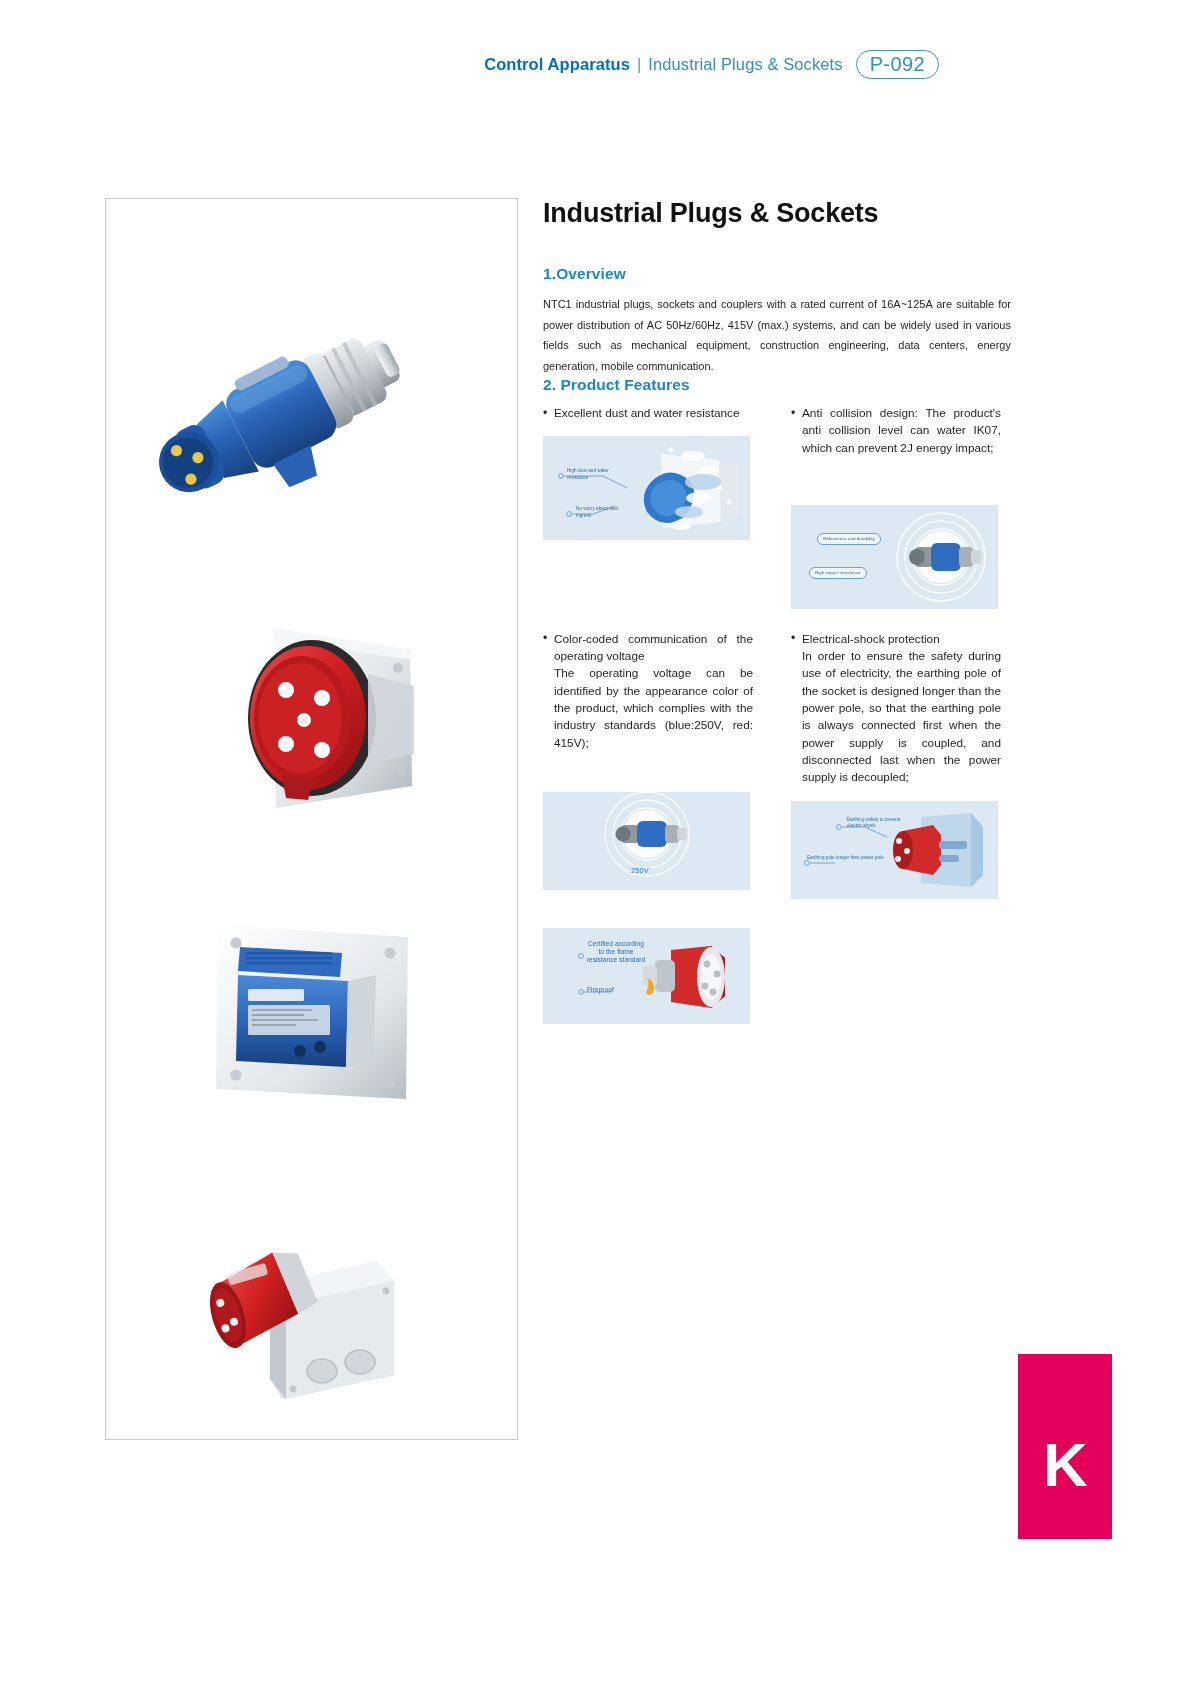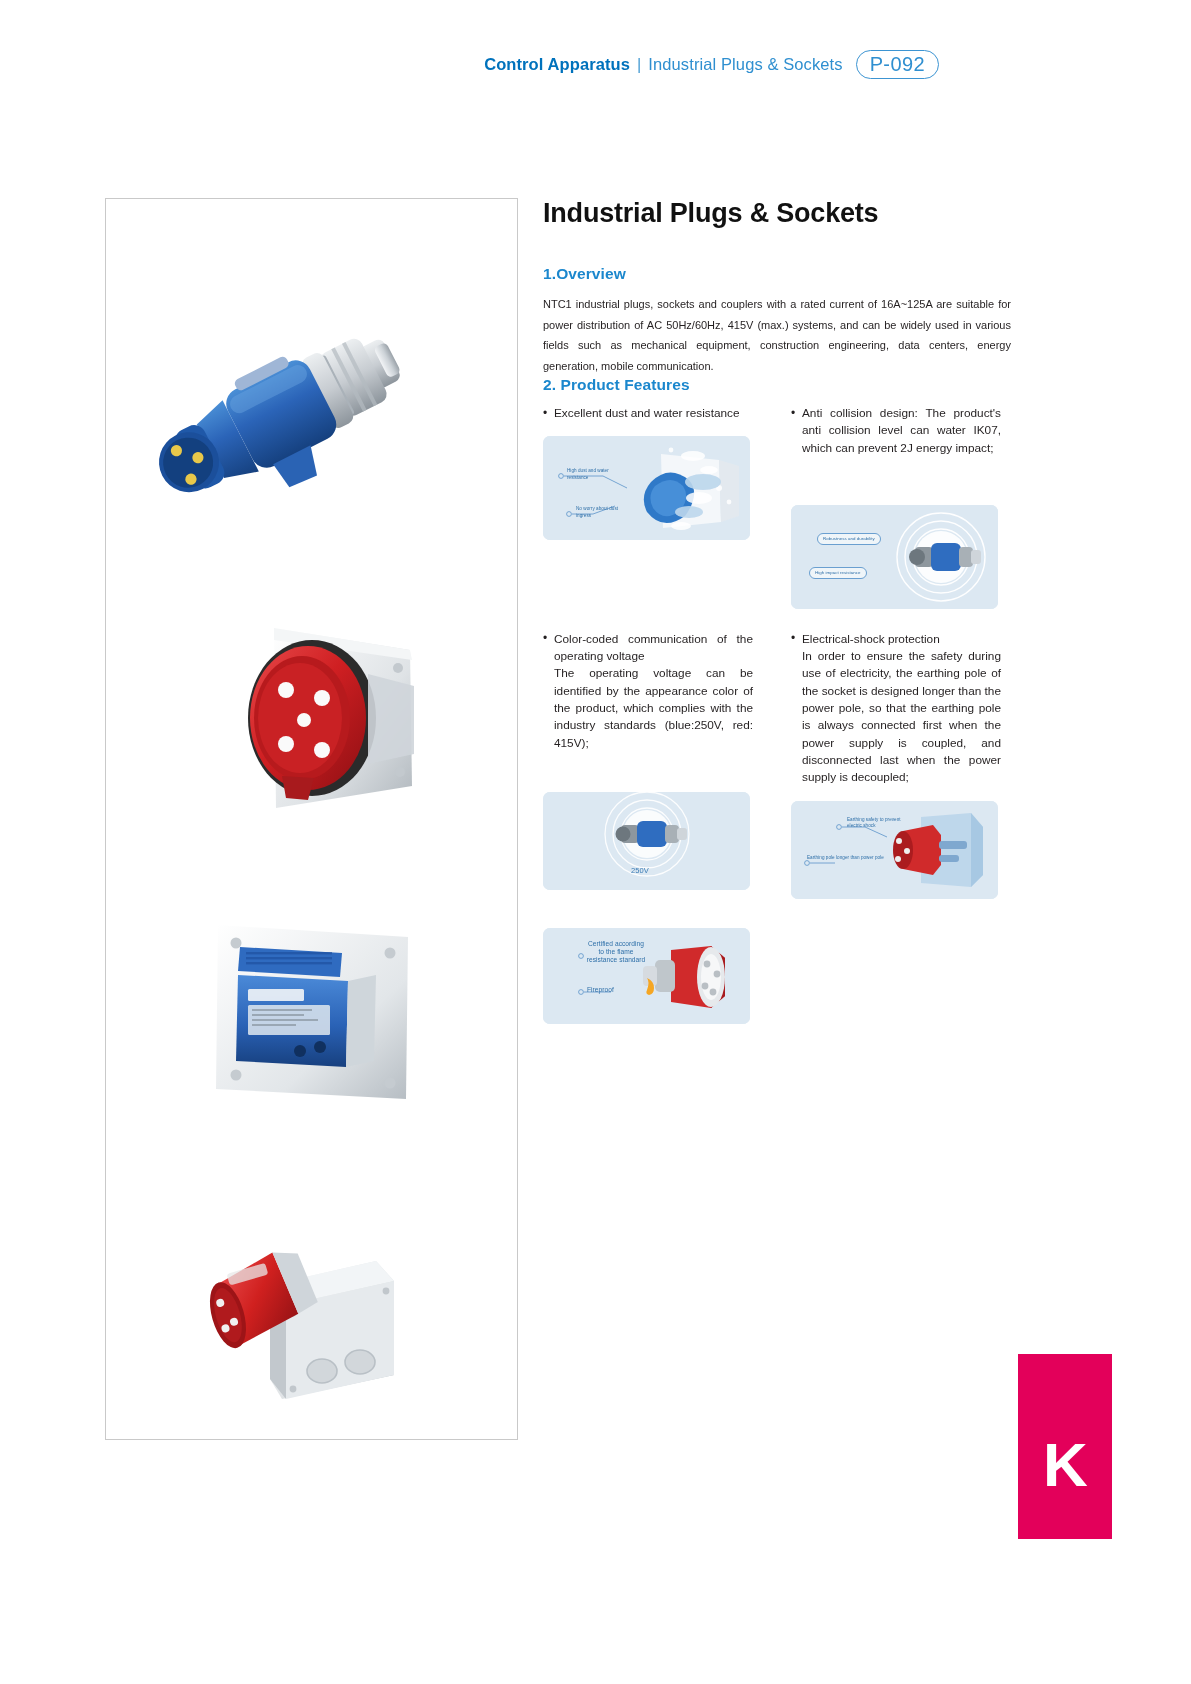--- a/index.html
+++ b/index.html
@@ -73,21 +73,20 @@
     content: "•"; position: absolute; left: 0; top: -0.5px;
     font-size: 12px; color: #231f20;
   }
   .feat-line { display: block; }
   .j { text-align: justify; text-align-last: left; }
 
   
   .panel {
     background: #dce8f2; position: relative; overflow: hidden;
     margin-top: 14px;
-    border-radius: 7px;
   }
   .panel.p1 { width: 207px; height: 104px; }
   .panel.p2 { width: 207px; height: 104px; }
   .panel.p3 { width: 207px; height: 98px; }
   .panel.p4 { width: 207px; height: 98px; }
   .panel.p5 { width: 207px; height: 96px; }
   .panel svg { position: absolute; inset: 0; }
 
   .tag {
     position: absolute; font-size: 4.6px; color: #2e6fa8;

